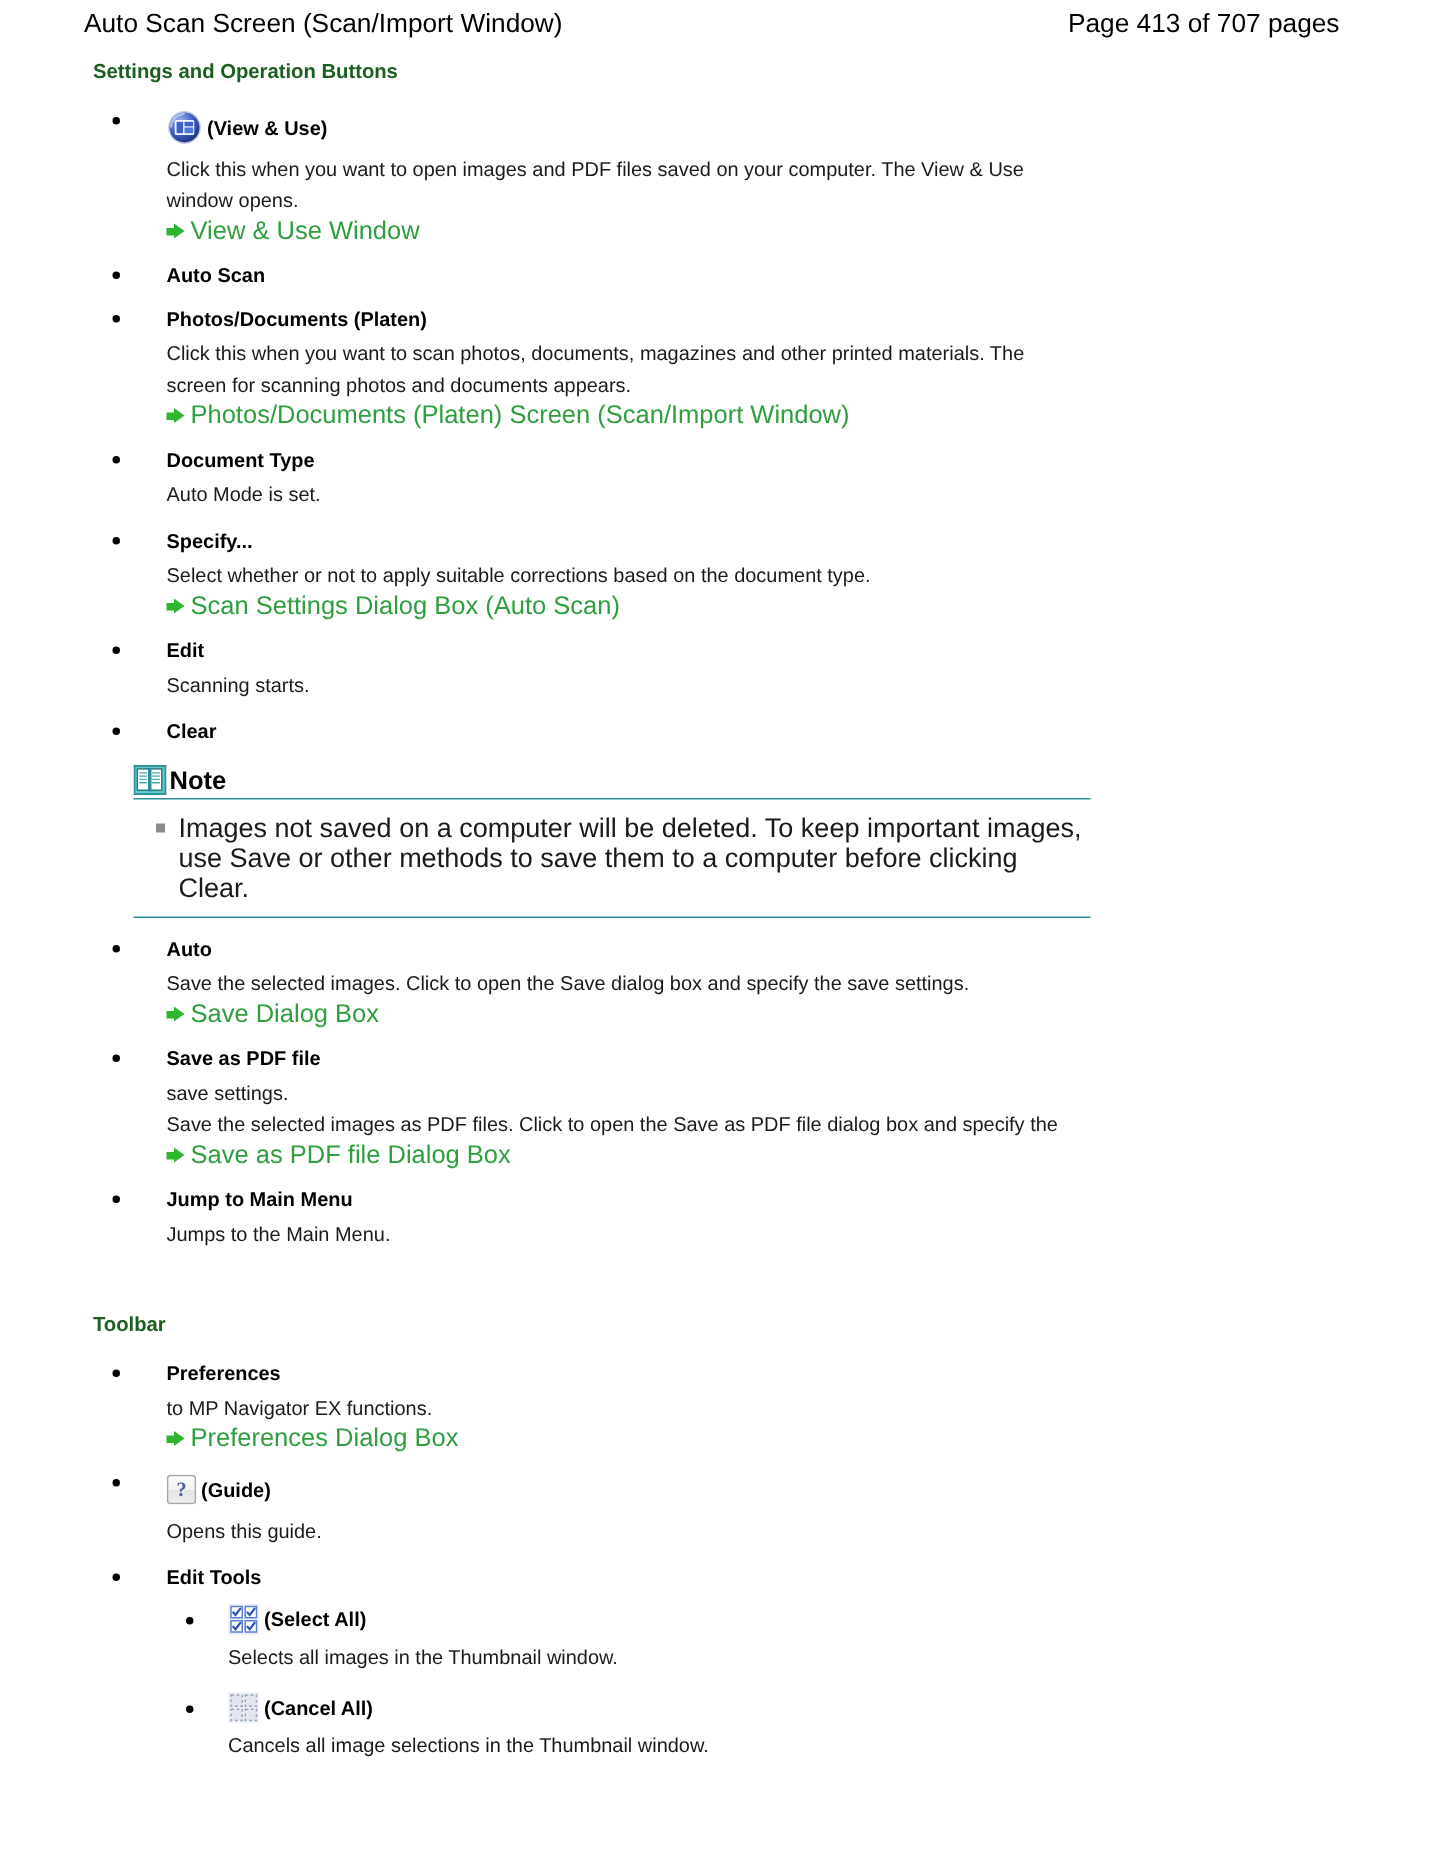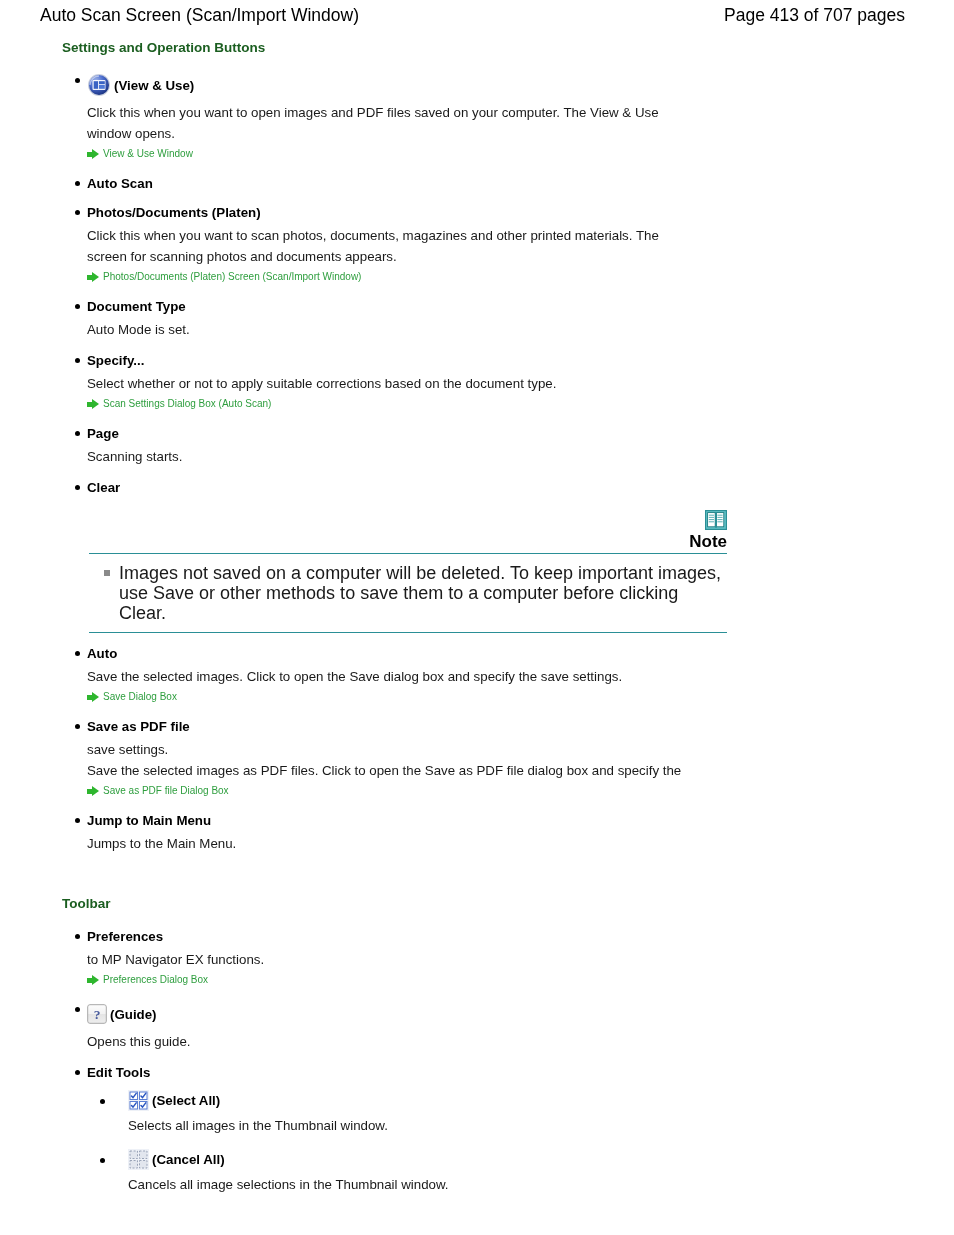--- a/index.html
+++ b/index.html
@@ -19,23 +19,23 @@
     width: 954px;
     height: 1235px;
     overflow: hidden;
   }
 
   
   .page-header {
     position: absolute;
     top: 0;
     left: 0;
-    right: 4px;
+    right: 16px;
     height: 34px;
-    padding: 4px 45px 0 40px;
+    padding: 4px 45px 0 56px;
     box-sizing: border-box;
     display: flex;
     align-items: flex-start;
     justify-content: space-between;
     text-align: right;
   }
   .page-header .doc-title {
     font-size: 17.5px;
     line-height: 22px;
     color: #000;
@@ -73,21 +73,21 @@
 
   
   ul.items {
     list-style: none;
     margin: 0;
     padding: 0;
   }
   li.item {
     position: relative;
     margin: 0;
-    padding: 0 0 0 87px;
+    padding: 0 0 0 111px;
   }
   li.item > .bullet {
     position: absolute;
     left: 75px;
     top: 6px;
     width: 5px;
     height: 5px;
     border-radius: 50%;
     background: #000;
   }
@@ -142,36 +142,35 @@
     left: 5px;
     top: 0px;
     width: 0;
     height: 0;
     border-top: 5.5px solid transparent;
     border-bottom: 5.5px solid transparent;
     border-left: 7px solid #2eb62e;
   }
   .link-text {
     color: #2e9e3e;
-    font-size: 10px;
+    font-size: 17px;
     line-height: 18px;
     text-decoration: none;
   }
 
   
   .note-block {
     margin: 14px 0 0 89px;
     width: 638px;
   }
   .note-head {
     display: flex;
     align-items: flex-end;
     gap: 2px;
     padding-bottom: 2px;
-    flex-direction: column;
   }
   .note-label {
     font-weight: bold;
     font-size: 17px;
     line-height: 19px;
     color: #000;
   }
   .note-rule {
     height: 0;
     border-top: 1.3px solid #2a8f96;
@@ -351,21 +350,21 @@
             <span class="arrow-icon"></span>
             <span class="link-text">Scan Settings Dialog Box (Auto Scan)</span>
           </div>
         </div>
       </li>
 
       <div class="sp-12"></div>
 
       <li class="item">
         <span class="bullet"></span>
-        <div class="item-title">Page</div>
+        <div class="item-title">Edit</div>
         <div class="item-body">
           <span class="text-line">Scanning starts.</span>
         </div>
       </li>
 
       <div class="sp-12"></div>
 
       <li class="item">
         <span class="bullet"></span>
         <div class="item-title">Clear</div>

